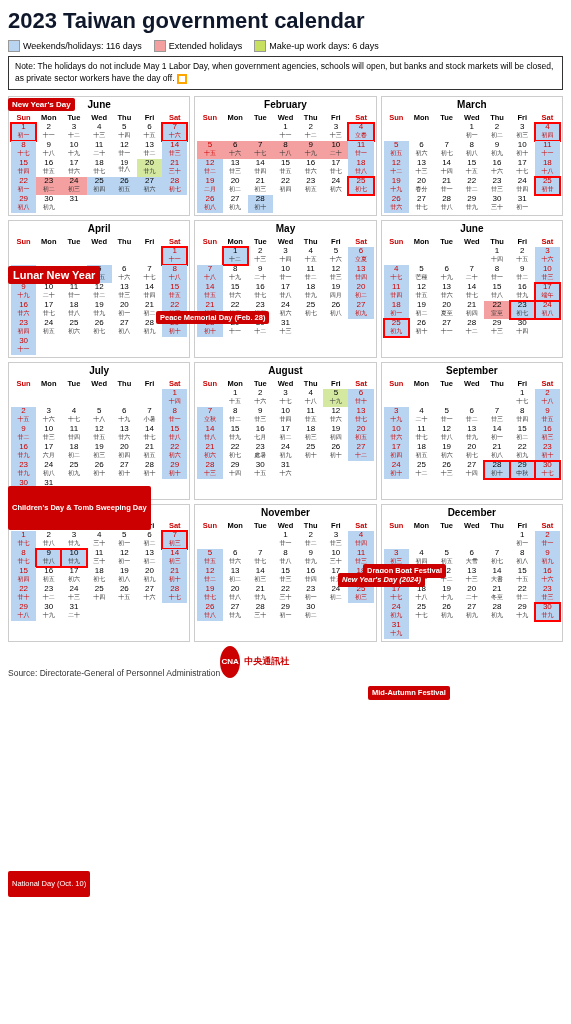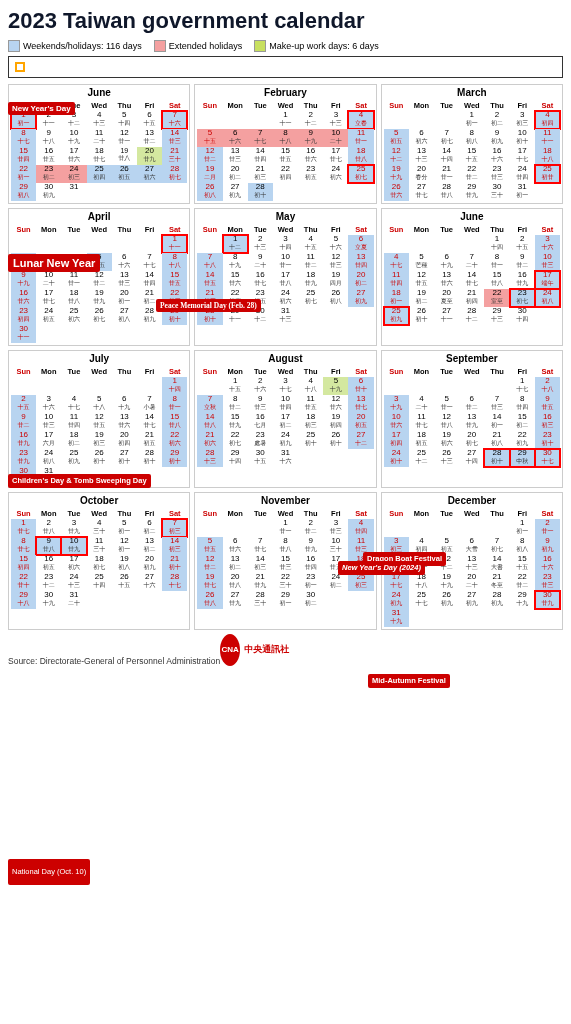--- a/index.html
+++ b/index.html
@@ -144,26 +144,27 @@
       <div class="legend-box" style="background:#f4a0a0;"></div>
       <span>Extended holidays</span>
     </div>
     <div class="legend-item">
       <div class="legend-box" style="background:#c8e060;"></div>
       <span>Make-up work days: 6 days</span>
     </div>
   </div>
 
   <div class="note-box">
+    <span>Note: The holidays do not include May 1 Labor Day, when government agencies, schools will open, but banks and stock markets will be closed, as private sector workers have the day off.</span>
     <span class="note-square"></span>
   </div>
 
   <div style="position:relative;">
 
-    <div style="position:absolute; top:18px; left:0px; background:#c00; color:white; font-size:8px; font-weight:bold; padding:2px 4px; border-radius:2px; z-index:20; white-space:nowrap;">New Year's Day</div>
+    <div style="position:absolute; top:2px; left:0px; background:#c00; color:white; font-size:8px; font-weight:bold; padding:2px 4px; border-radius:2px; z-index:20; white-space:nowrap;">New Year's Day</div>
 
     <div class="calendars-grid">
 
       <div class="month-block" style="position:relative;">
         <div class="month-title">June</div>
         <table class="cal-table">
           <thead>
             <tr>
               <th class="sun">Sun</th>
               <th>Mon</th>
@@ -2777,23 +2778,23 @@
               <td></td>
             </tr>
           </tbody>
         </table>
       </div>
 
     </div>
 
     <div style="position:absolute; top:170px; left:0px; background:#c00; color:white; font-size:11px; font-weight:bold; padding:3px 5px; border-radius:2px; z-index:20;">Lunar New Year</div>
 
-    <div style="position:absolute; top:215px; left:148px; background:#c00; color:white; font-size:7.5px; font-weight:bold; padding:2px 4px; border-radius:2px; z-index:20;font-family:Liberation Serif, serif;">Peace Memorial Day (Feb. 28)</div>
+    <div style="position:absolute; top:215px; left:148px; background:#c00; color:white; font-size:7.5px; font-weight:bold; padding:2px 4px; border-radius:2px; z-index:20;">Peace Memorial Day (Feb. 28)</div>
 
-    <div style="position:absolute; top:390px; left:0px; background:#c00; color:white; font-size:7.5px; font-weight:bold; padding:2px 4px; border-radius:2px; z-index:20; line-height:1.3;">Children's Day &amp; Tomb Sweeping Day</div>
+    <div style="position:absolute; top:390px; left:0px; background:#c00; color:white; font-size:7.5px; font-weight:bold; padding:17px 4px; border-radius:2px; z-index:20; line-height:1.3;">Children's Day &amp; Tomb Sweeping Day</div>
 
     <div style="position:absolute; top:468px; left:355px; background:#c00; color:white; font-size:7.5px; font-weight:bold; padding:2px 4px; border-radius:2px; z-index:20; line-height:1.3;">Dragon Boat Festival</div>
 
     <div style="position:absolute; top:590px; left:360px; background:#c00; color:white; font-size:7.5px; font-weight:bold; padding:2px 4px; border-radius:2px; z-index:20; line-height:1.3;">Mid-Autumn Festival</div>
 
     <div style="position:absolute; top:775px; left:0px; background:#c00; color:white; font-size:7.5px; font-weight:normal; padding:8px 4px; border-radius:2px; z-index:20; line-height:1.3;">National Day (Oct. 10)</div>
 
     <div style="position:absolute; bottom:55px; left:330px; background:#c00; color:white; font-size:7.5px; font-weight:bold; padding:2px 4px; border-radius:2px; z-index:20; line-height:1.3;font-style:italic;">New Year's Day (2024)</div>
 
   </div>

